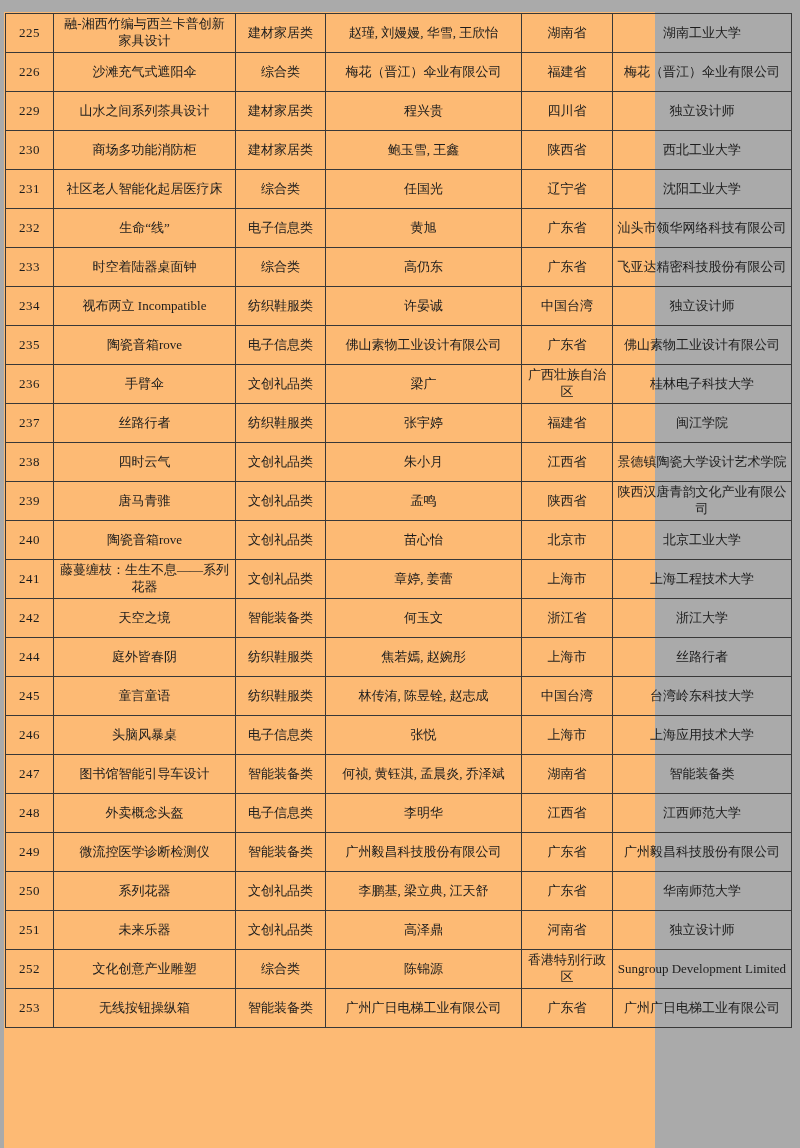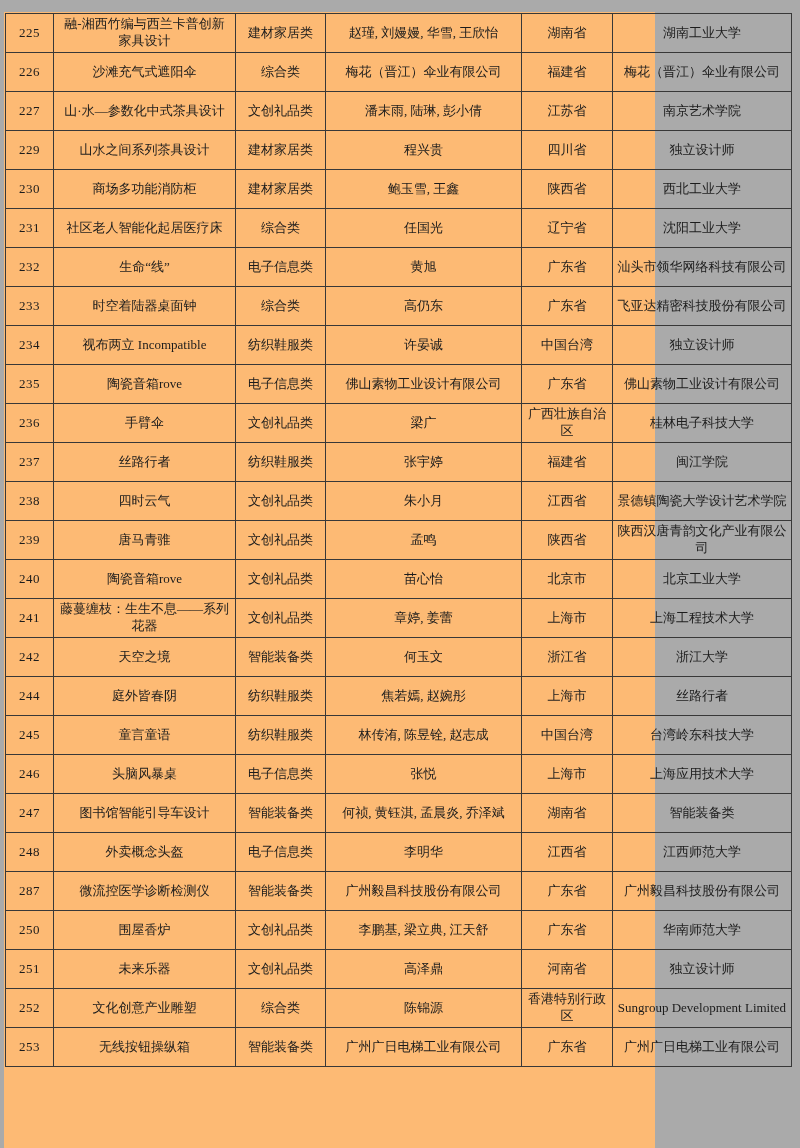--- a/index.html
+++ b/index.html
@@ -69,28 +69,20 @@
   </tr>
         <tr>
     <td class="col-number">226</td>
     <td class="col-name">沙滩充气式遮阳伞</td>
     <td class="col-category">综合类</td>
     <td class="col-authors">梅花（晋江）伞业有限公司</td>
     <td class="col-province">福建省</td>
     <td class="col-organization">梅花（晋江）伞业有限公司</td>
   </tr>
         <tr>
-    <td class="col-number">227</td>
-    <td class="col-name">山·水—参数化中式茶具设计</td>
-    <td class="col-category">文创礼品类</td>
-    <td class="col-authors">潘末雨, 陆琳, 彭小倩</td>
-    <td class="col-province">江苏省</td>
-    <td class="col-organization">南京艺术学院</td>
-  </tr>
-        <tr>
     <td class="col-number">229</td>
     <td class="col-name">山水之间系列茶具设计</td>
     <td class="col-category">建材家居类</td>
     <td class="col-authors">程兴贵</td>
     <td class="col-province">四川省</td>
     <td class="col-organization">独立设计师</td>
   </tr>
         <tr>
     <td class="col-number">230</td>
     <td class="col-name">商场多功能消防柜</td>
@@ -229,30 +221,30 @@
   </tr>
         <tr>
     <td class="col-number">248</td>
     <td class="col-name">外卖概念头盔</td>
     <td class="col-category">电子信息类</td>
     <td class="col-authors">李明华</td>
     <td class="col-province">江西省</td>
     <td class="col-organization">江西师范大学</td>
   </tr>
         <tr>
-    <td class="col-number">287</td>
+    <td class="col-number">249</td>
     <td class="col-name">微流控医学诊断检测仪</td>
     <td class="col-category">智能装备类</td>
     <td class="col-authors">广州毅昌科技股份有限公司</td>
     <td class="col-province">广东省</td>
     <td class="col-organization">广州毅昌科技股份有限公司</td>
   </tr>
         <tr>
     <td class="col-number">250</td>
-    <td class="col-name">围屋香炉</td>
+    <td class="col-name">系列花器</td>
     <td class="col-category">文创礼品类</td>
     <td class="col-authors">李鹏基, 梁立典, 江天舒</td>
     <td class="col-province">广东省</td>
     <td class="col-organization">华南师范大学</td>
   </tr>
         <tr>
     <td class="col-number">251</td>
     <td class="col-name">未来乐器</td>
     <td class="col-category">文创礼品类</td>
     <td class="col-authors">高泽鼎</td>

